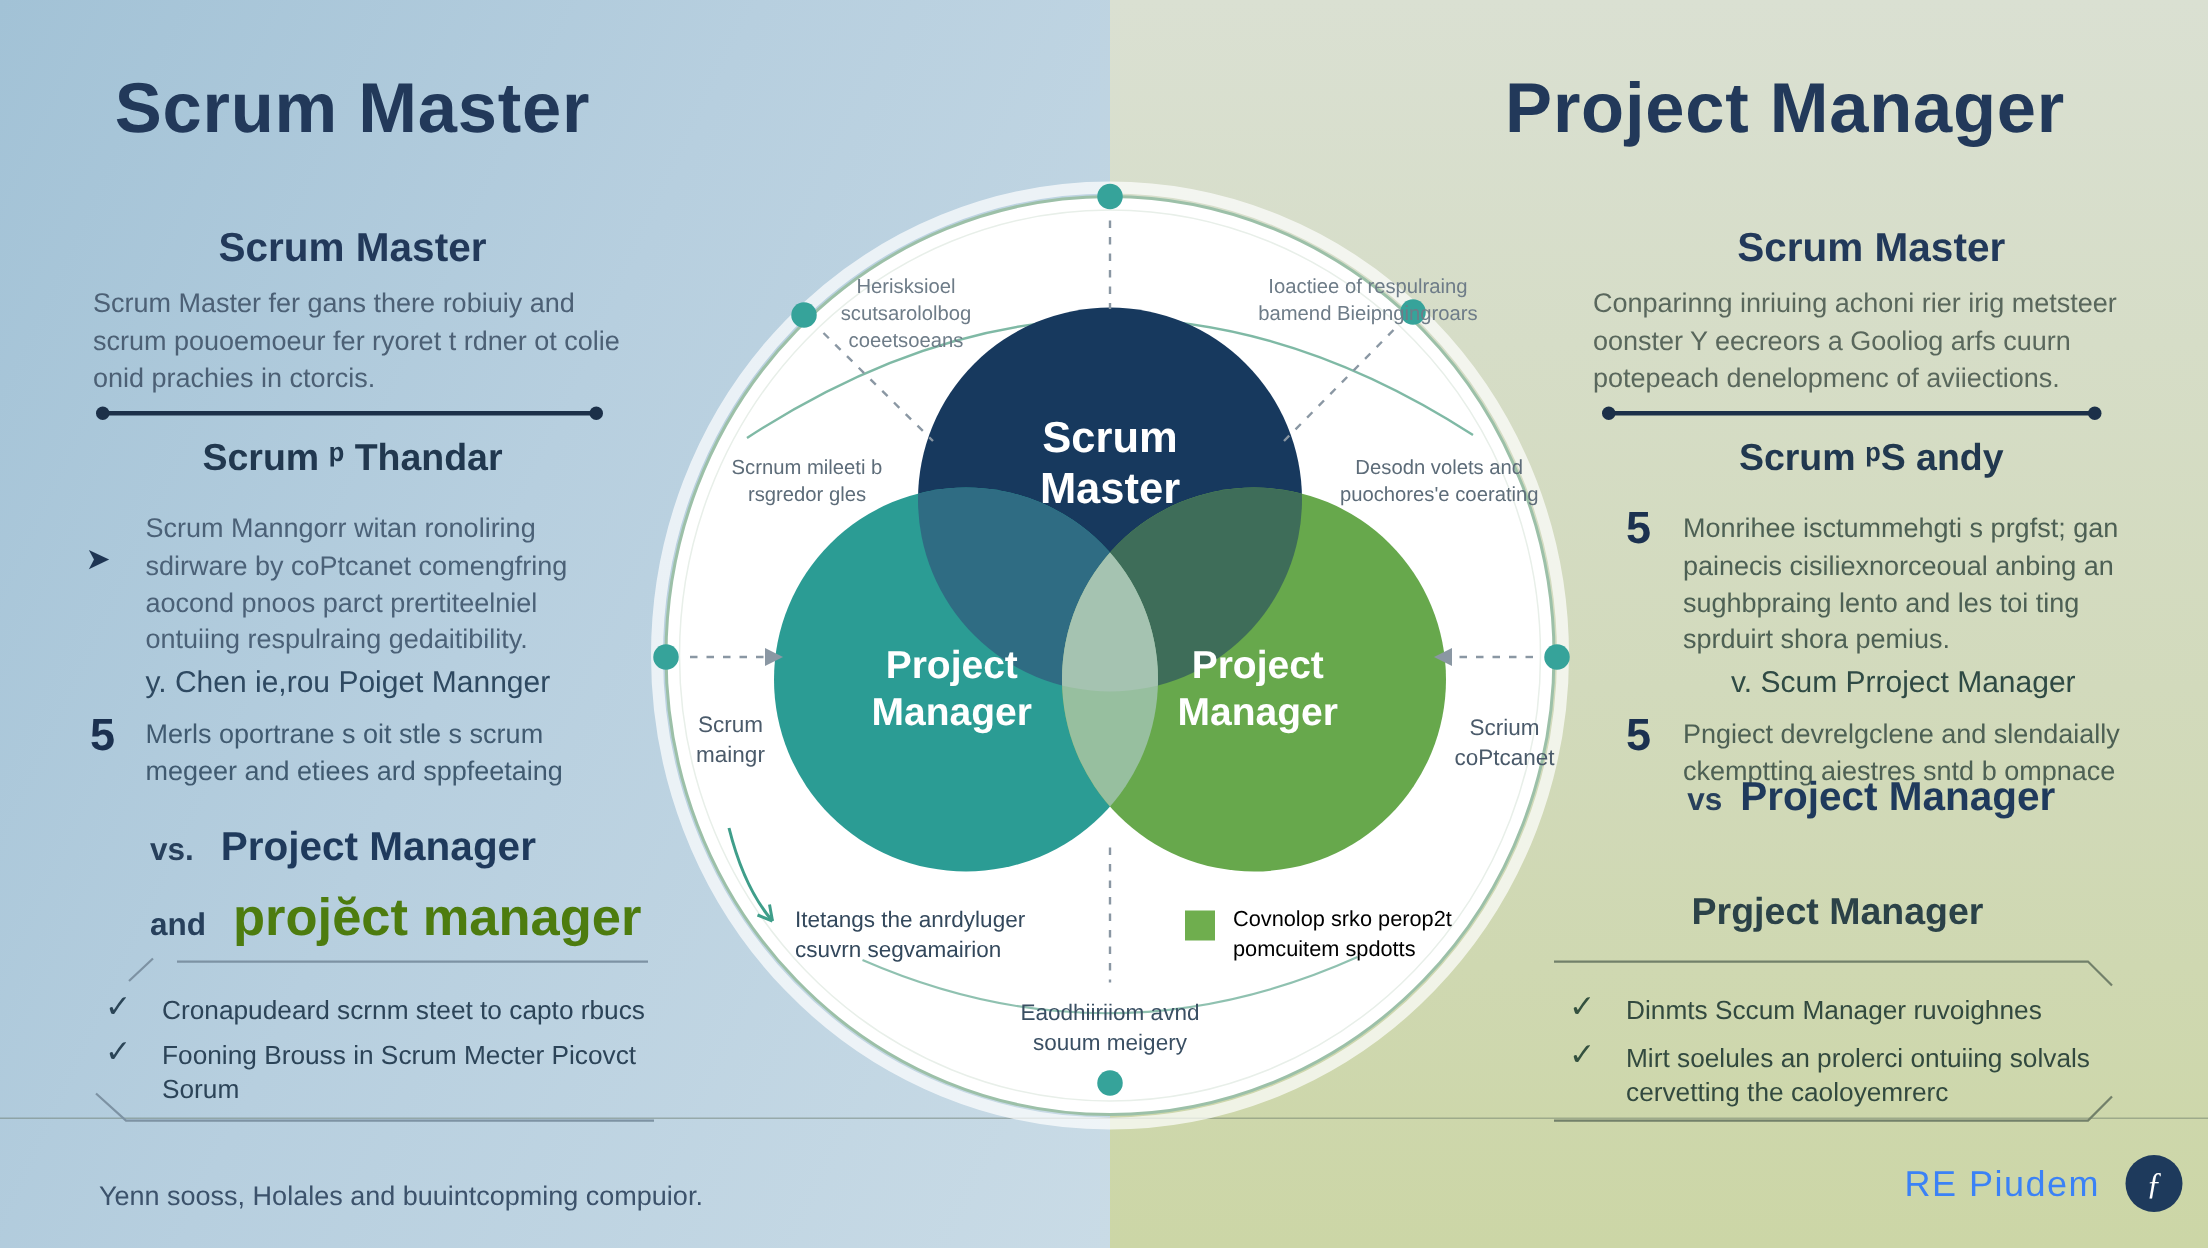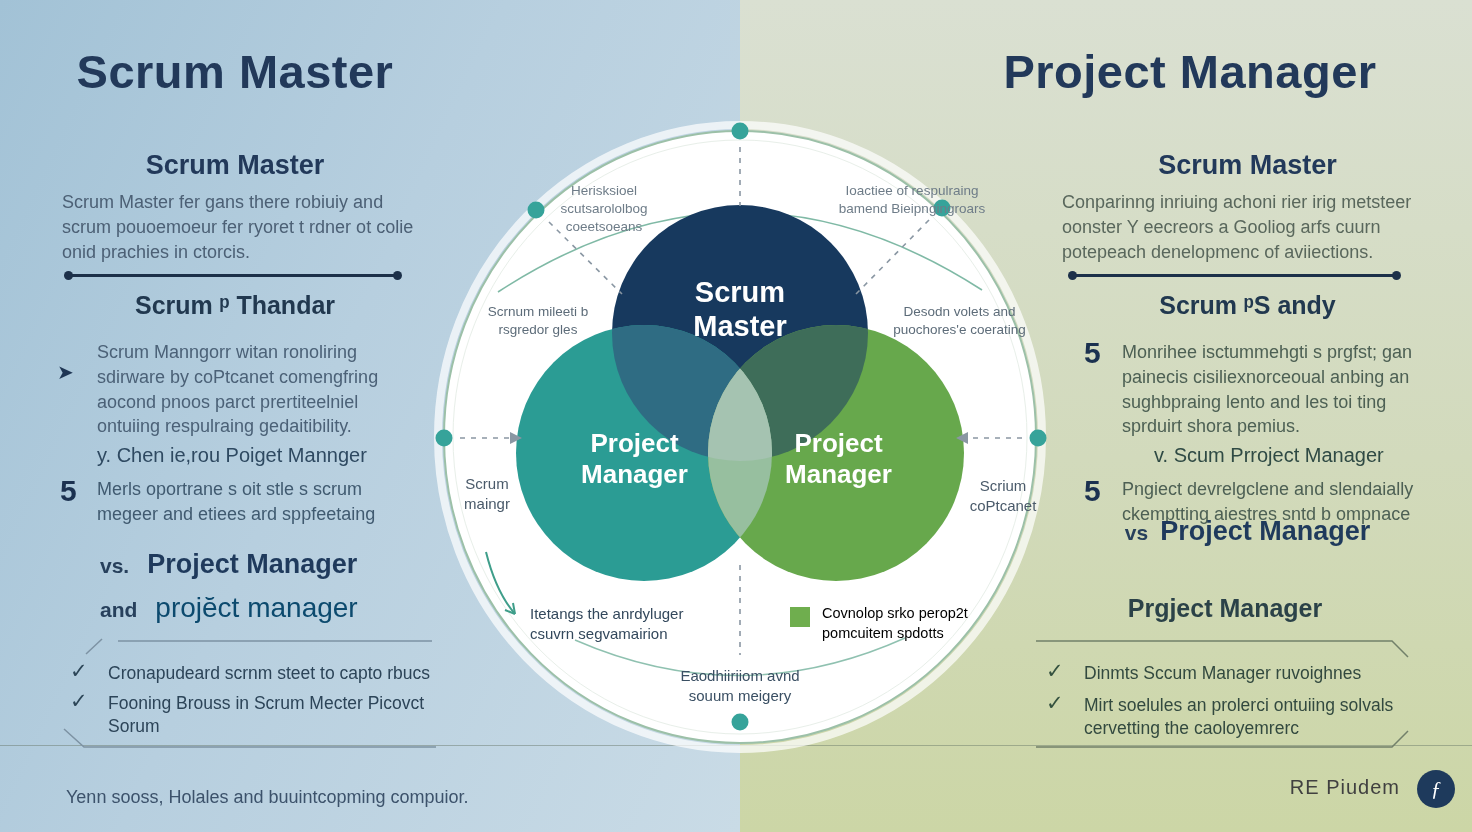--- a/index.html
+++ b/index.html
@@ -20,31 +20,31 @@
   .sec-title{font-size:25px;font-weight:700;color:#21384f;}
   .divider{height:3px;background:#1c3049;}
   .divider:before,.divider:after{content:"";position:absolute;top:-3px;width:9px;height:9px;
            border-radius:50%;background:#1c3049;}
   .divider:before{left:-4px;} .divider:after{right:-4px;}
   .num{font-size:30px;font-weight:700;color:#1b3150;}
   .subitem{font-size:20px;font-weight:500;color:#2e4961;}
   .vsrow{display:flex;align-items:baseline;gap:18px;}
   .vs-sm{font-size:21px;font-weight:700;color:#27405c;}
   .vs-big{font-size:27px;font-weight:700;color:#1f3a5c;}
-  .and-big{font-size:28px;font-weight:400;color:#0c4a6e;}
+  .and-big{font-size:35px;font-weight:700;color:#4d7c0f;}
   .check{font-size:21px;font-weight:700;color:#2b4557;}
   .checktext{font-size:17.5px;line-height:1.32;color:#2c4458;}
   .checktext-r{font-size:17.5px;line-height:1.32;color:#32493f;}
   .footnote{font-size:18px;color:#3c526b;}
   .venn-big{color:#fff;font-weight:700;line-height:1.18;text-align:center;}
   .vlabel{font-size:13.5px;line-height:1.35;color:#6e7c88;text-align:center;}
   .vlabel-strong{font-size:15px;line-height:1.33;color:#33485c;font-weight:500;}
   .vtag{font-size:15px;line-height:1.3;color:#4a5a6a;text-align:center;}
   .legend-sq{position:absolute;width:20px;height:20px;background:#6fae4e;}
-  .brand{font-size:20px;color:#404040;letter-spacing:1px;}
+  .brand{font-size:24px;color:#3b82f6;letter-spacing:1px;}
   .logo{position:absolute;width:38px;height:38px;border-radius:50%;background:#1e3a5c;
         color:#fff;font-style:italic;font-size:21px;display:flex;align-items:center;
         justify-content:center;font-family:"Liberation Serif","DejaVu Serif",serif;}
   svg{position:absolute;left:0;top:0;}
 </style>
 </head>
 <body>
 
 <div class="canvas">
   <div class="bg-left"></div>

